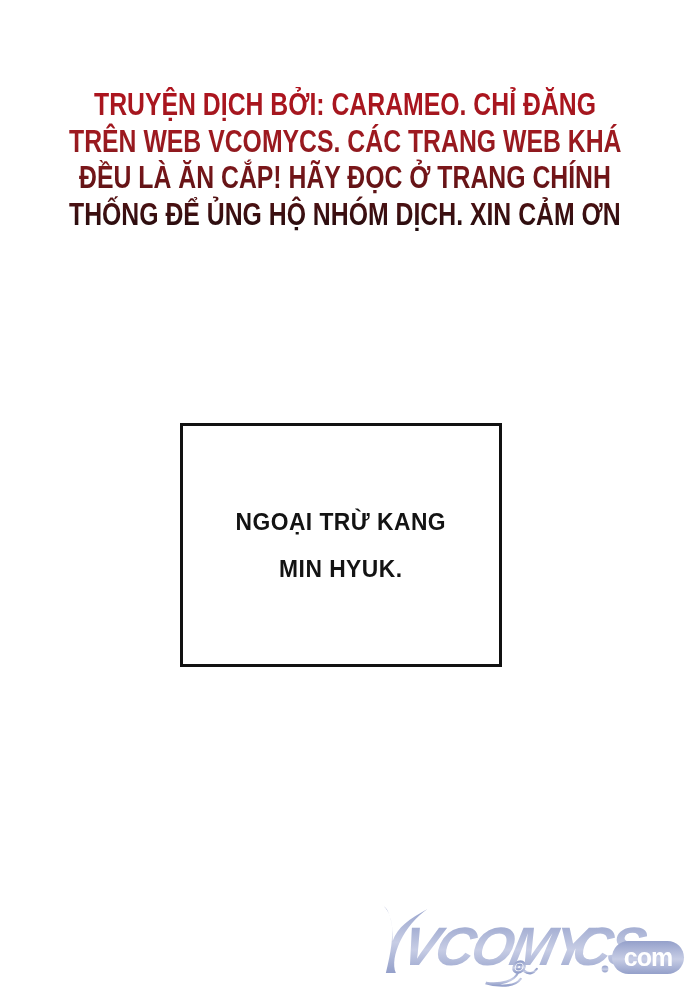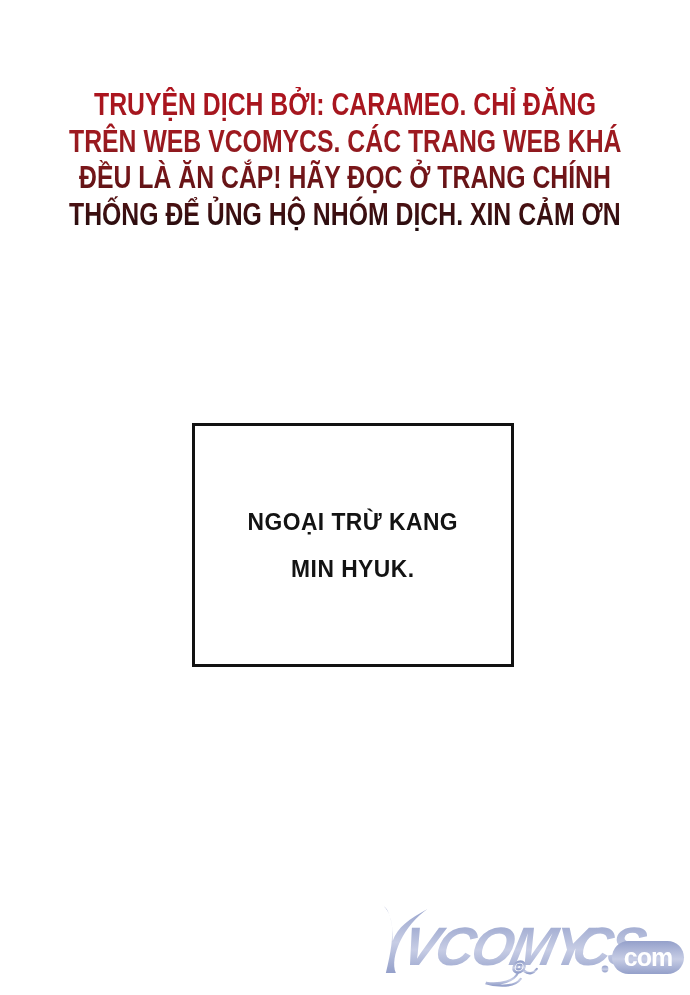--- a/index.html
+++ b/index.html
@@ -30,21 +30,21 @@
       var(--warn-c4, #1e0c0d) 100%);
     -webkit-background-clip: text;
     background-clip: text;
     color: transparent;
   }
   .warning .line { white-space: nowrap; }
 
   
   .speech-box {
     position: absolute;
-    left: 192px; top: 423px;
+    left: 180px; top: 423px;
     width: 316px; height: 238px;
     border: 3px solid var(--box-border, #111111);
     background: #ffffff;
     display: flex;
     align-items: center;
     justify-content: center;
   }
   .speech-text {
     text-align: center;
     font-weight: bold;

